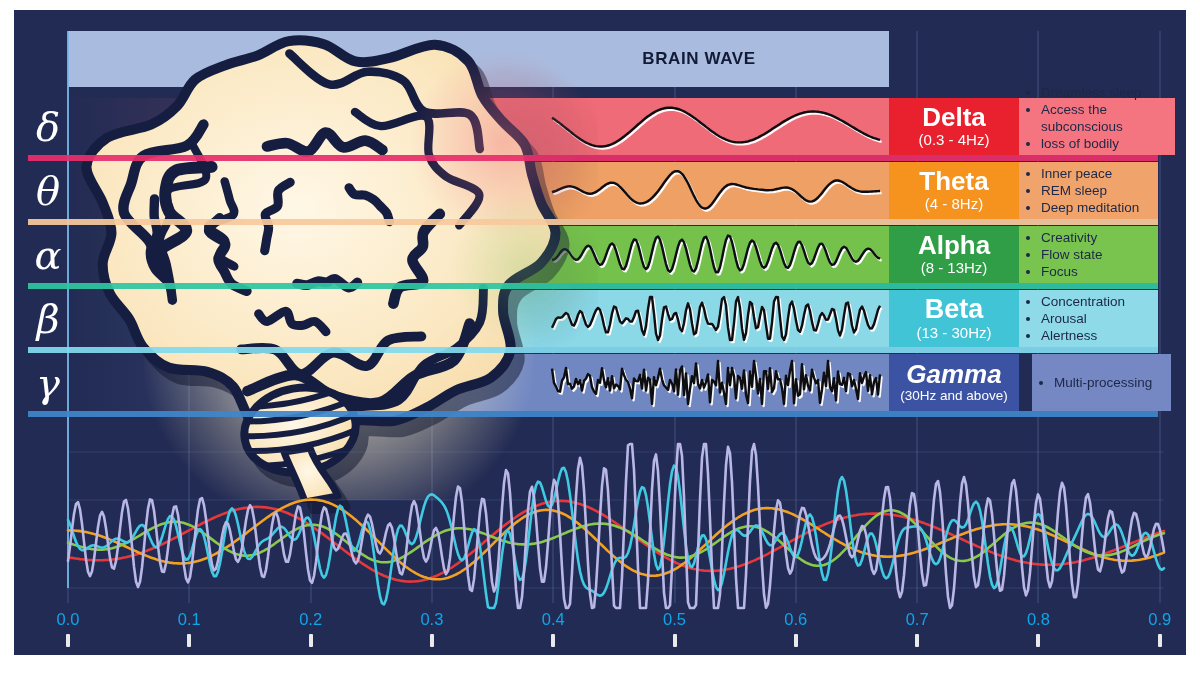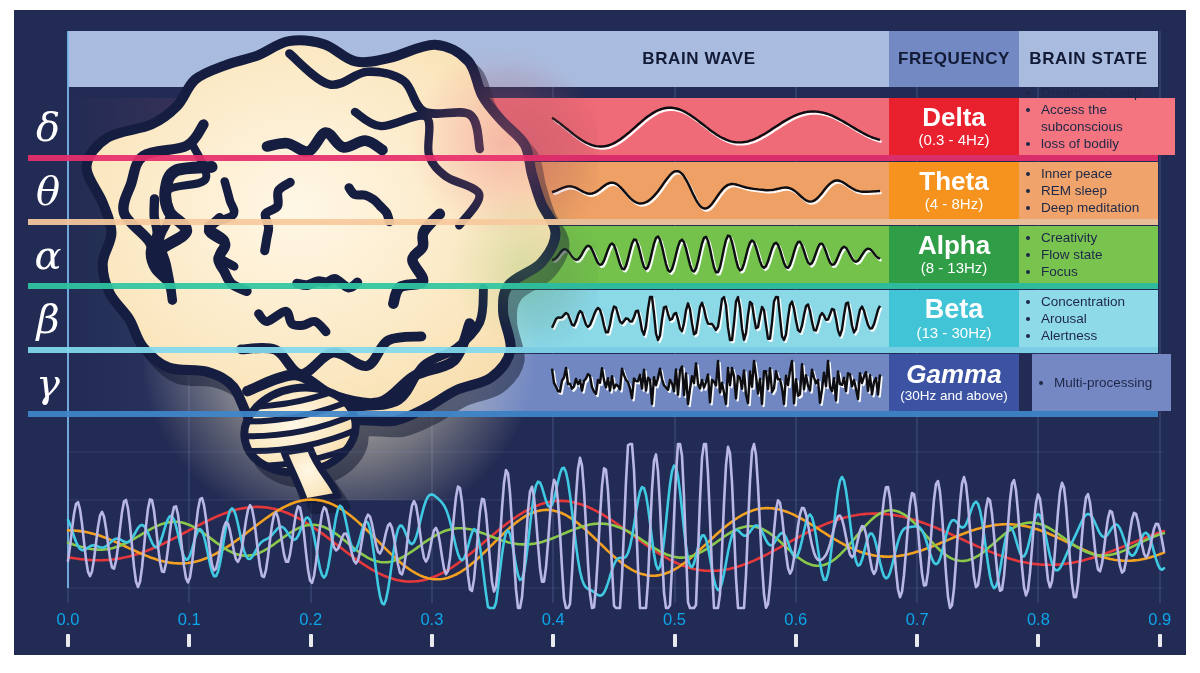--- a/index.html
+++ b/index.html
@@ -41,26 +41,20 @@
         <div class="gridv" style="left: 538.2px;"></div>
         <div class="gridv" style="left: 659.5px;"></div>
         <div class="gridv" style="left: 780.8px;"></div>
         <div class="gridv" style="left: 902.1px;"></div>
         <div class="gridv" style="left: 1023.4px;"></div>
         <div class="gridv" style="left: 1144.7px;"></div>
       </div>
 
     <div class="hdr" id="hdr-wave" style="left: 54px; width: 821px; background: rgb(169, 188, 223);">
       <span class="hdr-label" style="position:absolute;left:466px;top:18px;width:330px;text-align:center;">BRAIN WAVE</span>
-    </div>
-    <div class="hdr" id="hdr-freq" style="left: 875px; width: 130px; background: rgb(114, 137, 196);">
-      <span class="hdr-label">FREQUENCY</span>
-    </div>
-    <div class="hdr" id="hdr-state" style="left: 1005px; width: 139px; background: rgb(169, 188, 223);">
-      <span class="hdr-label">BRAIN STATE</span>
     </div>
 
     <div id="rows">
         <div class="band" style="left: 54px; top: 88px; width: 821px; background: linear-gradient(90deg, rgba(239, 107, 119, 0) 0%, rgba(239, 107, 119, 0.12) 18%, rgba(239, 107, 119, 0.55) 38%, rgb(239, 107, 119) 50%);"></div>
         <svg class="rowwave" width="332" height="57" id="rowwave0" style="top: 88px;">
           <path d="M0.0 19.8L2.0 21.1L4.0 22.5L6.0 23.9L8.0 25.4L10.0 27.0L12.0 28.6L14.0 30.2L16.0 31.8L18.0 33.4L20.0 35.0L22.0 36.6L24.0 38.1L26.0 39.6L28.0 40.9L30.0 42.2L32.0 43.5L34.0 44.6L36.0 45.5L38.0 46.4L40.0 47.1L42.0 47.7L44.0 48.1L46.0 48.4L48.0 48.5L50.0 48.5L52.0 48.3L54.0 48.0L56.0 47.5L58.0 46.8L60.0 46.0L62.0 45.1L64.0 44.0L66.0 42.8L68.0 41.5L70.0 40.0L72.0 38.5L74.0 36.9L76.0 35.3L78.0 33.6L80.0 31.8L82.0 30.1L84.0 28.3L86.0 26.5L88.0 24.8L90.0 23.1L92.0 21.4L94.0 19.8L96.0 18.3L98.0 16.9L100.0 15.6L102.0 14.4L104.0 13.3L106.0 12.3L108.0 11.5L110.0 10.9L112.0 10.3L114.0 10.0L116.0 9.8L118.0 9.7L120.0 9.8L122.0 10.1L124.0 10.5L126.0 11.0L128.0 11.7L130.0 12.5L132.0 13.4L134.0 14.5L136.0 15.7L138.0 16.9L140.0 18.3L142.0 19.7L144.0 21.1L146.0 22.6L148.0 24.2L150.0 25.8L152.0 27.3L154.0 28.9L156.0 30.4L158.0 32.0L160.0 33.4L162.0 34.8L164.0 36.2L166.0 37.5L168.0 38.7L170.0 39.8L172.0 40.7L174.0 41.6L176.0 42.4L178.0 43.1L180.0 43.6L182.0 44.0L184.0 44.3L186.0 44.4L188.0 44.4L190.0 44.3L192.0 44.1L194.0 43.8L196.0 43.3L198.0 42.7L200.0 42.1L202.0 41.3L204.0 40.4L206.0 39.5L208.0 38.4L210.0 37.3L212.0 36.2L214.0 35.0L216.0 33.7L218.0 32.4L220.0 31.1L222.0 29.8L224.0 28.5L226.0 27.2L228.0 25.9L230.0 24.6L232.0 23.4L234.0 22.2L236.0 21.1L238.0 20.0L240.0 19.0L242.0 18.0L244.0 17.1L246.0 16.4L248.0 15.7L250.0 15.1L252.0 14.5L254.0 14.1L256.0 13.8L258.0 13.6L260.0 13.5L262.0 13.5L264.0 13.6L266.0 13.8L268.0 14.1L270.0 14.5L272.0 14.9L274.0 15.5L276.0 16.2L278.0 16.9L280.0 17.7L282.0 18.6L284.0 19.6L286.0 20.6L288.0 21.7L290.0 22.8L292.0 23.9L294.0 25.1L296.0 26.3L298.0 27.5L300.0 28.7L302.0 29.9L304.0 31.1L306.0 32.3L308.0 33.4L310.0 34.5L312.0 35.6L314.0 36.6L316.0 37.6L318.0 38.5L320.0 39.3L322.0 40.1L324.0 40.7L326.0 41.3L328.0 41.8" fill="none" stroke="rgba(255,255,255,0.95)" stroke-width="2.4" transform="translate(1.6,2)" stroke-linejoin="round"></path>
           <path d="M0.0 19.8L2.0 21.1L4.0 22.5L6.0 23.9L8.0 25.4L10.0 27.0L12.0 28.6L14.0 30.2L16.0 31.8L18.0 33.4L20.0 35.0L22.0 36.6L24.0 38.1L26.0 39.6L28.0 40.9L30.0 42.2L32.0 43.5L34.0 44.6L36.0 45.5L38.0 46.4L40.0 47.1L42.0 47.7L44.0 48.1L46.0 48.4L48.0 48.5L50.0 48.5L52.0 48.3L54.0 48.0L56.0 47.5L58.0 46.8L60.0 46.0L62.0 45.1L64.0 44.0L66.0 42.8L68.0 41.5L70.0 40.0L72.0 38.5L74.0 36.9L76.0 35.3L78.0 33.6L80.0 31.8L82.0 30.1L84.0 28.3L86.0 26.5L88.0 24.8L90.0 23.1L92.0 21.4L94.0 19.8L96.0 18.3L98.0 16.9L100.0 15.6L102.0 14.4L104.0 13.3L106.0 12.3L108.0 11.5L110.0 10.9L112.0 10.3L114.0 10.0L116.0 9.8L118.0 9.7L120.0 9.8L122.0 10.1L124.0 10.5L126.0 11.0L128.0 11.7L130.0 12.5L132.0 13.4L134.0 14.5L136.0 15.7L138.0 16.9L140.0 18.3L142.0 19.7L144.0 21.1L146.0 22.6L148.0 24.2L150.0 25.8L152.0 27.3L154.0 28.9L156.0 30.4L158.0 32.0L160.0 33.4L162.0 34.8L164.0 36.2L166.0 37.5L168.0 38.7L170.0 39.8L172.0 40.7L174.0 41.6L176.0 42.4L178.0 43.1L180.0 43.6L182.0 44.0L184.0 44.3L186.0 44.4L188.0 44.4L190.0 44.3L192.0 44.1L194.0 43.8L196.0 43.3L198.0 42.7L200.0 42.1L202.0 41.3L204.0 40.4L206.0 39.5L208.0 38.4L210.0 37.3L212.0 36.2L214.0 35.0L216.0 33.7L218.0 32.4L220.0 31.1L222.0 29.8L224.0 28.5L226.0 27.2L228.0 25.9L230.0 24.6L232.0 23.4L234.0 22.2L236.0 21.1L238.0 20.0L240.0 19.0L242.0 18.0L244.0 17.1L246.0 16.4L248.0 15.7L250.0 15.1L252.0 14.5L254.0 14.1L256.0 13.8L258.0 13.6L260.0 13.5L262.0 13.5L264.0 13.6L266.0 13.8L268.0 14.1L270.0 14.5L272.0 14.9L274.0 15.5L276.0 16.2L278.0 16.9L280.0 17.7L282.0 18.6L284.0 19.6L286.0 20.6L288.0 21.7L290.0 22.8L292.0 23.9L294.0 25.1L296.0 26.3L298.0 27.5L300.0 28.7L302.0 29.9L304.0 31.1L306.0 32.3L308.0 33.4L310.0 34.5L312.0 35.6L314.0 36.6L316.0 37.6L318.0 38.5L320.0 39.3L322.0 40.1L324.0 40.7L326.0 41.3L328.0 41.8" fill="none" stroke="#0d0d12" stroke-width="2.4" stroke-linejoin="round"></path>
         </svg>
         <div class="freq-cell" style="left: 875px; top: 88px; width: 130px; background: rgb(233, 32, 46);">
           <div class="freq-name" style="font-size: 26px;">Delta</div>

